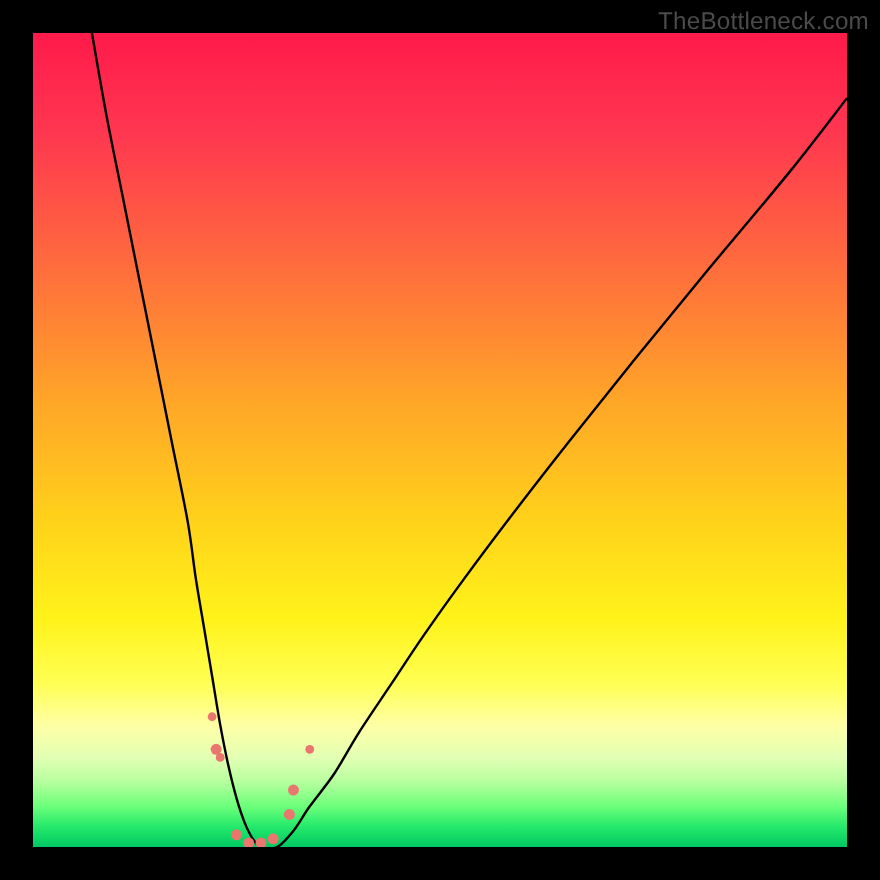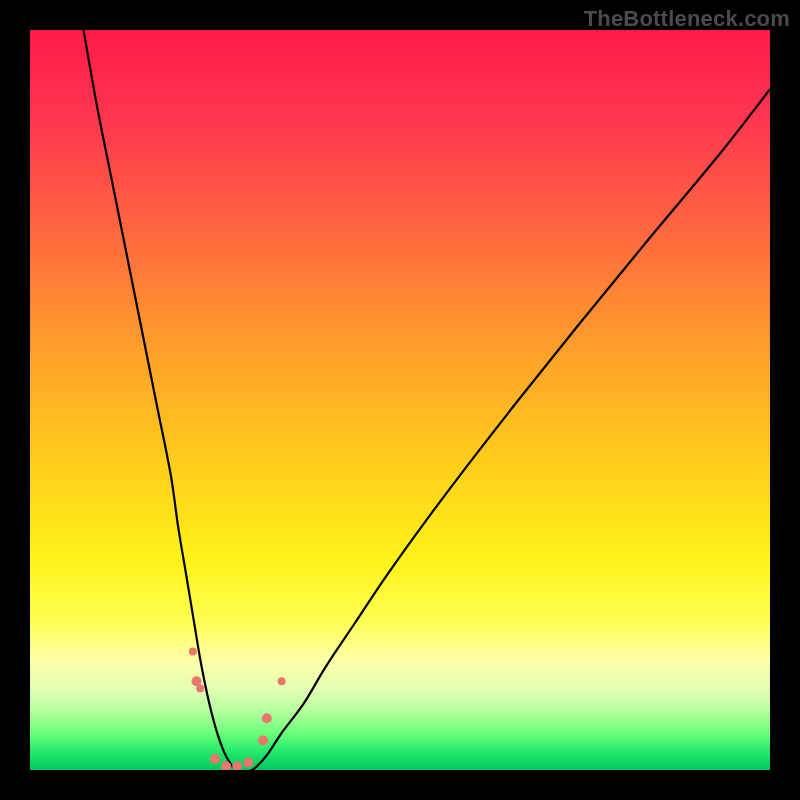--- a/index.html
+++ b/index.html
@@ -40,21 +40,21 @@
     top: 0;
     width: 100%;
     height: 100%;
   }
   .watermark {
     position: absolute;
     top: 6px;
     right: 10px;
     color: #4b4b4b;
     font-size: 22px;
-    font-weight: 700;
+    font-weight: 400;
     letter-spacing: 0.2px;
     user-select: none;
   }
 </style>
 </head>
 <body>
 
 <div class="frame">
 
   <div class="plot-area">

